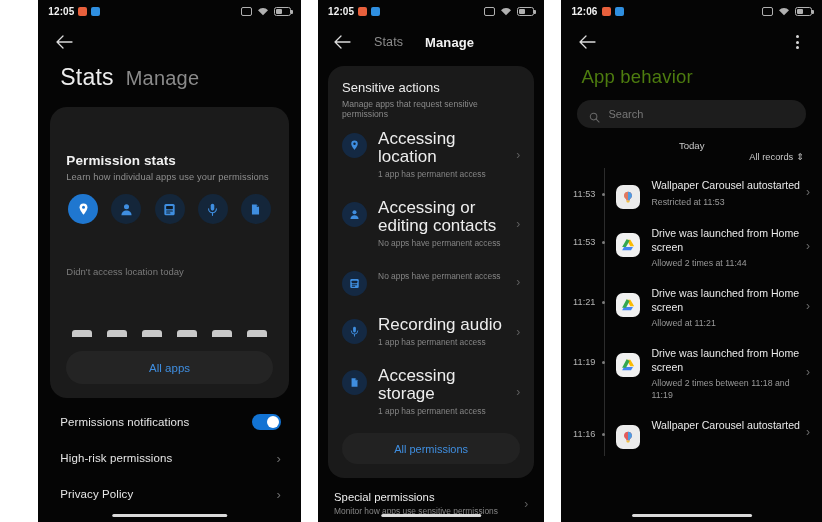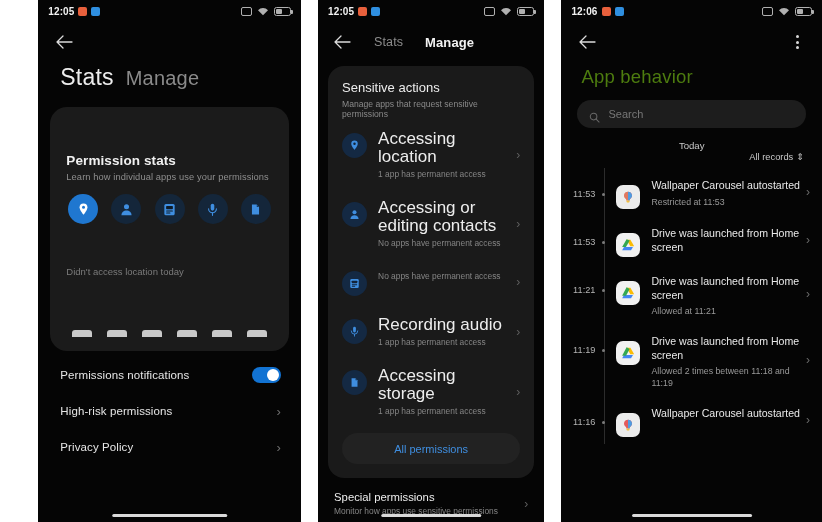--- a/index.html
+++ b/index.html
@@ -242,20 +242,21 @@
 
       <div class="bars">
         <span class="bar"></span>
         <span class="bar"></span>
         <span class="bar"></span>
         <span class="bar"></span>
         <span class="bar"></span>
         <span class="bar"></span>
       </div>
 
+      <div class="pill-btn">All apps</div>
     </div>
 
     <div class="list-rows">
       <div class="lrow">
         <span class="lbl">Permissions notifications</span>
         <span class="toggle">
             <i></i>
           </span>
       </div>
       <div class="lrow">
@@ -483,20 +484,21 @@
         <span class="ev-app" style="background:#f1f1f1">
           <svg viewBox="0 0 24 24" width="17" height="17">
               <path d="M9.3 4h5.4l5.3 9.2h-5.4z" fill="#fbbc04"></path>
               <path d="M3 18.6 5.7 14h12.6L15.6 18.6z" fill="#4285f4"></path>
               <path d="M9.3 4 3 15h5.4l5.3-9.2z" fill="#34a853" transform="translate(0,-1)"></path>
               <path d="M3 18.6 9.3 7.6l2.7 4.7-3.6 6.3z" fill="#1e8e3e" opacity=".0"></path>
             </svg>
         </span>
         <span class="ev-body">
           <span class="ev-t" style="display:block">Drive was launched from Home screen</span>
+          <span class="ev-s" style="display:block">Allowed 2 times at 11:44</span>
         </span>
         <span class="chev">›</span>
       </div>
 
       <div class="ev">
         <span class="ev-time">11:21</span>
         <span class="ev-dot">
             <i></i>
           </span>
         <span class="ev-app" style="background:#f1f1f1">

